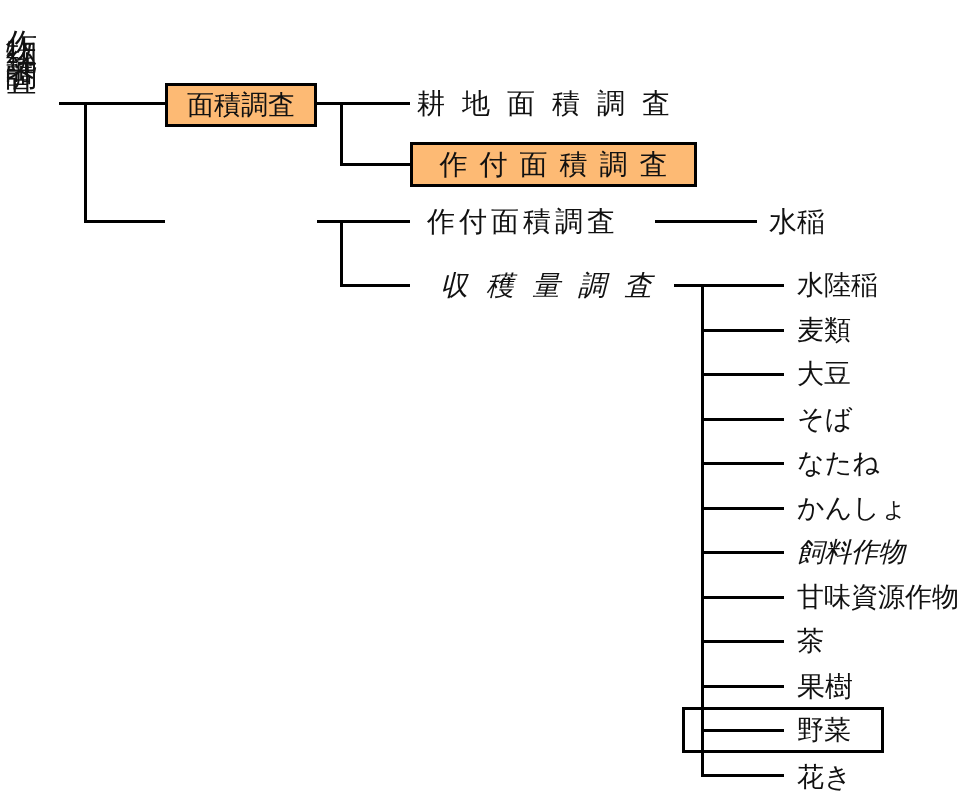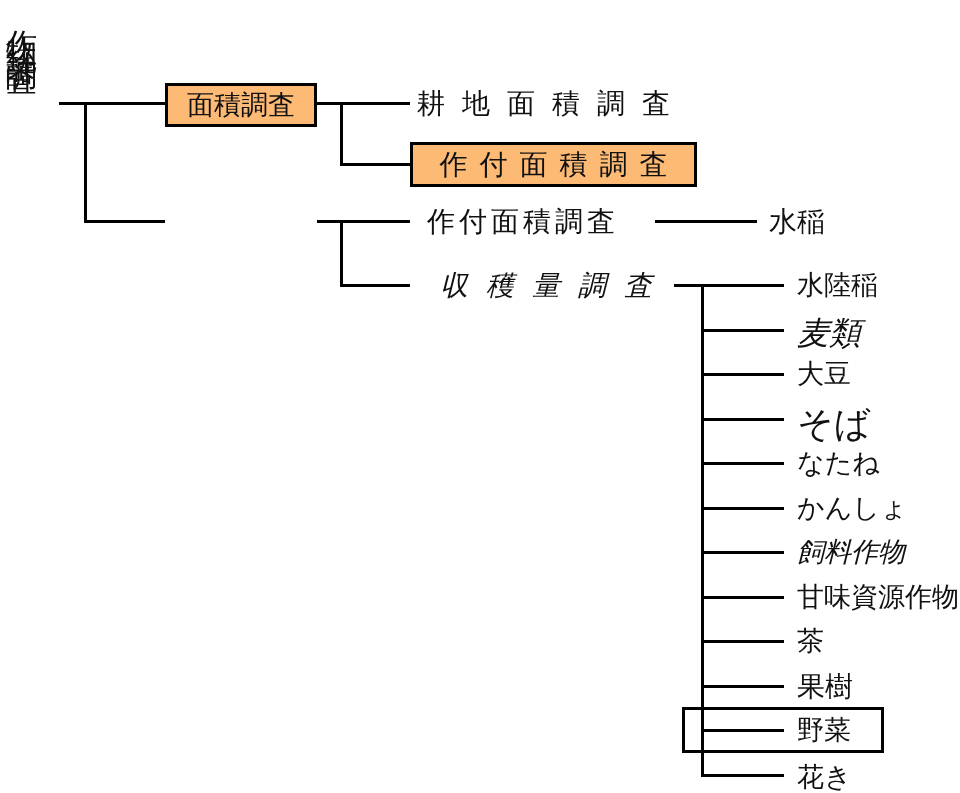--- a/index.html
+++ b/index.html
@@ -83,23 +83,23 @@
   <div class="hline" style="left:701px; top:551px; width:83px;"></div>
   <div class="hline" style="left:701px; top:596px; width:83px;"></div>
   <div class="hline" style="left:701px; top:640px; width:83px;"></div>
   <div class="hline" style="left:701px; top:685px; width:83px;"></div>
   <div class="hline" style="left:701px; top:729px; width:83px;"></div>
   <div class="hline" style="left:701px; top:774px; width:83px;"></div>
 
   <div class="box box--transparent" style="left:682px; top:707px; width:202px; height:46px;"></div>
 
   <div class="label" style="left:797px; top:272px; font-size:27px;">水陸稲</div>
-  <div class="label" style="left:797px; top:317px; font-size:32px;font-style:italic;">麦類</div>
+  <div class="label" style="left:797px; top:317px; font-size:27px;">麦類</div>
   <div class="label" style="left:797px; top:361px; font-size:27px;">大豆</div>
-  <div class="label" style="left:797px; top:406px; font-size:36px;text-align:right;">そば</div>
+  <div class="label" style="left:797px; top:406px; font-size:27px;text-align:right;">そば</div>
   <div class="label" style="left:797px; top:450px; font-size:27px;">なたね</div>
   <div class="label" style="left:797px; top:495px; font-size:27px;">かんしょ</div>
   <div class="label" style="left:797px; top:539px; font-size:27px;font-style:italic;">飼料作物</div>
   <div class="label" style="left:797px; top:584px; font-size:27px;">甘味資源作物</div>
   <div class="label" style="left:797px; top:628px; font-size:27px;">茶</div>
   <div class="label" style="left:797px; top:673px; font-size:28px;">果樹</div>
   <div class="label" style="left:797px; top:717px; font-size:27px;">野菜</div>
   <div class="label" style="left:797px; top:764px; font-size:27px;">花き</div>
 
 </div>

